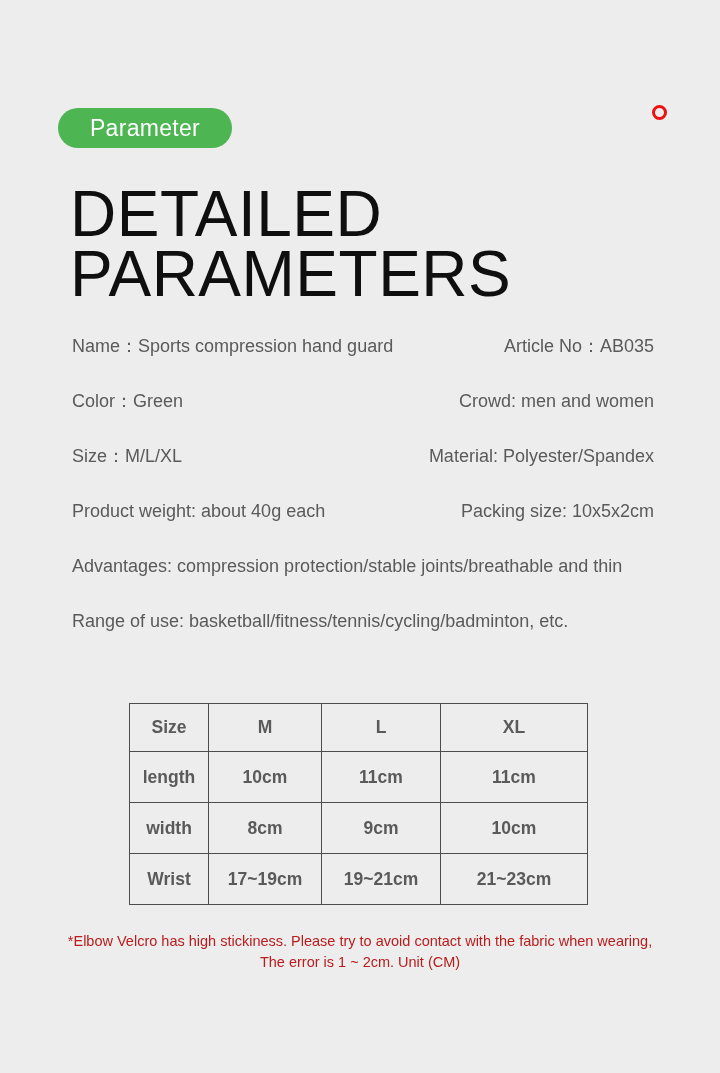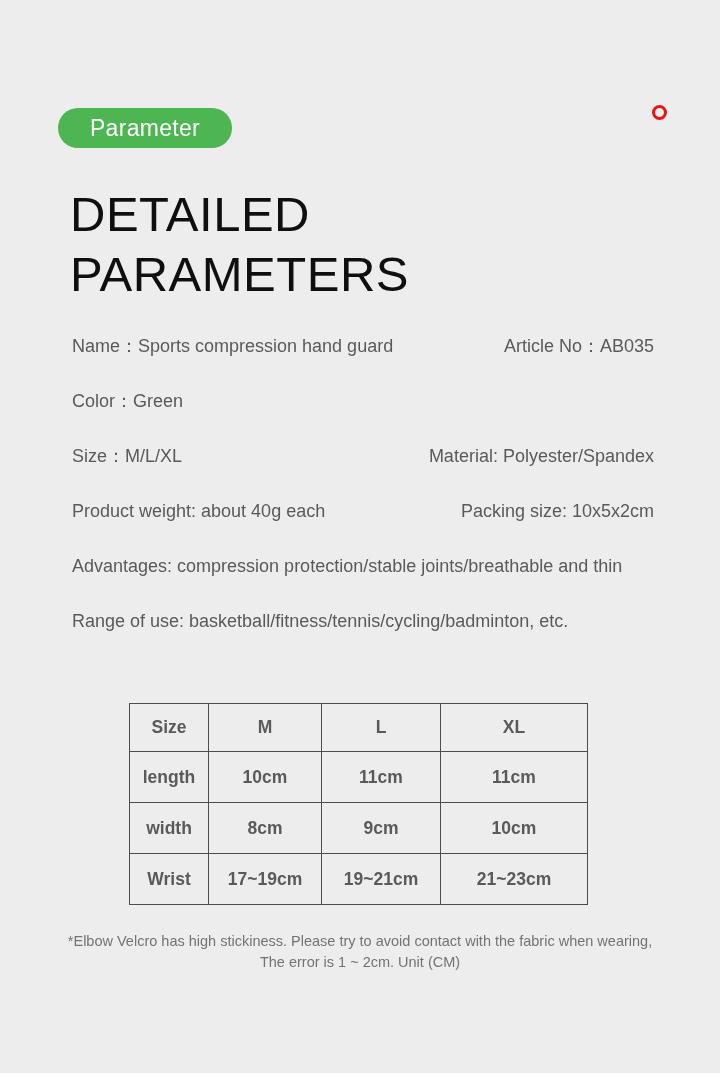--- a/index.html
+++ b/index.html
@@ -36,21 +36,21 @@
     top: 105px;
     width: 15px;
     height: 15px;
     border: 3px solid #ee1111;
     border-radius: 50%;
   }
   h1.title {
     position: absolute;
     left: 70px;
     top: 184px;
-    font-size: 49px;
+    font-size: 64px;
     line-height: 60px;
     font-weight: 500;
     color: #0f0f0f;
     letter-spacing: 0.5px;
   }
   .specs {
     position: absolute;
     left: 72px;
     right: 66px;
     top: 336px;
@@ -91,21 +91,21 @@
   .col-l     { width: 119px; }
   .col-xl    { width: 147px; }
   .footnote {
     position: absolute;
     left: 0;
     right: 0;
     top: 931px;
     text-align: center;
     font-size: 14.5px;
     line-height: 21px;
-    color: #737373;
+    color: #b91c1c;
   }
 </style>
 </head>
 <body>
 
 <div class="page">
 
   <div class="badge">
     <span>Parameter</span>
   </div>
@@ -114,20 +114,21 @@
 
   <h1 class="title"><span>DETAILED</span><br><span>PARAMETERS</span></h1>
 
   <div class="specs">
     <div class="spec-row">
       <span class="spec-left">Name：Sports compression hand guard</span>
       <span class="spec-right">Article No：AB035</span>
     </div>
     <div class="spec-row">
       <span class="spec-left">Color：Green</span>
+      <span class="spec-right">Crowd: men and women</span>
     </div>
     <div class="spec-row">
       <span class="spec-left">Size：M/L/XL</span>
       <span class="spec-right">Material: Polyester/Spandex</span>
     </div>
     <div class="spec-row">
       <span class="spec-left">Product weight: about 40g each</span>
       <span class="spec-right">Packing size: 10x5x2cm</span>
     </div>
     <div class="spec-row">

